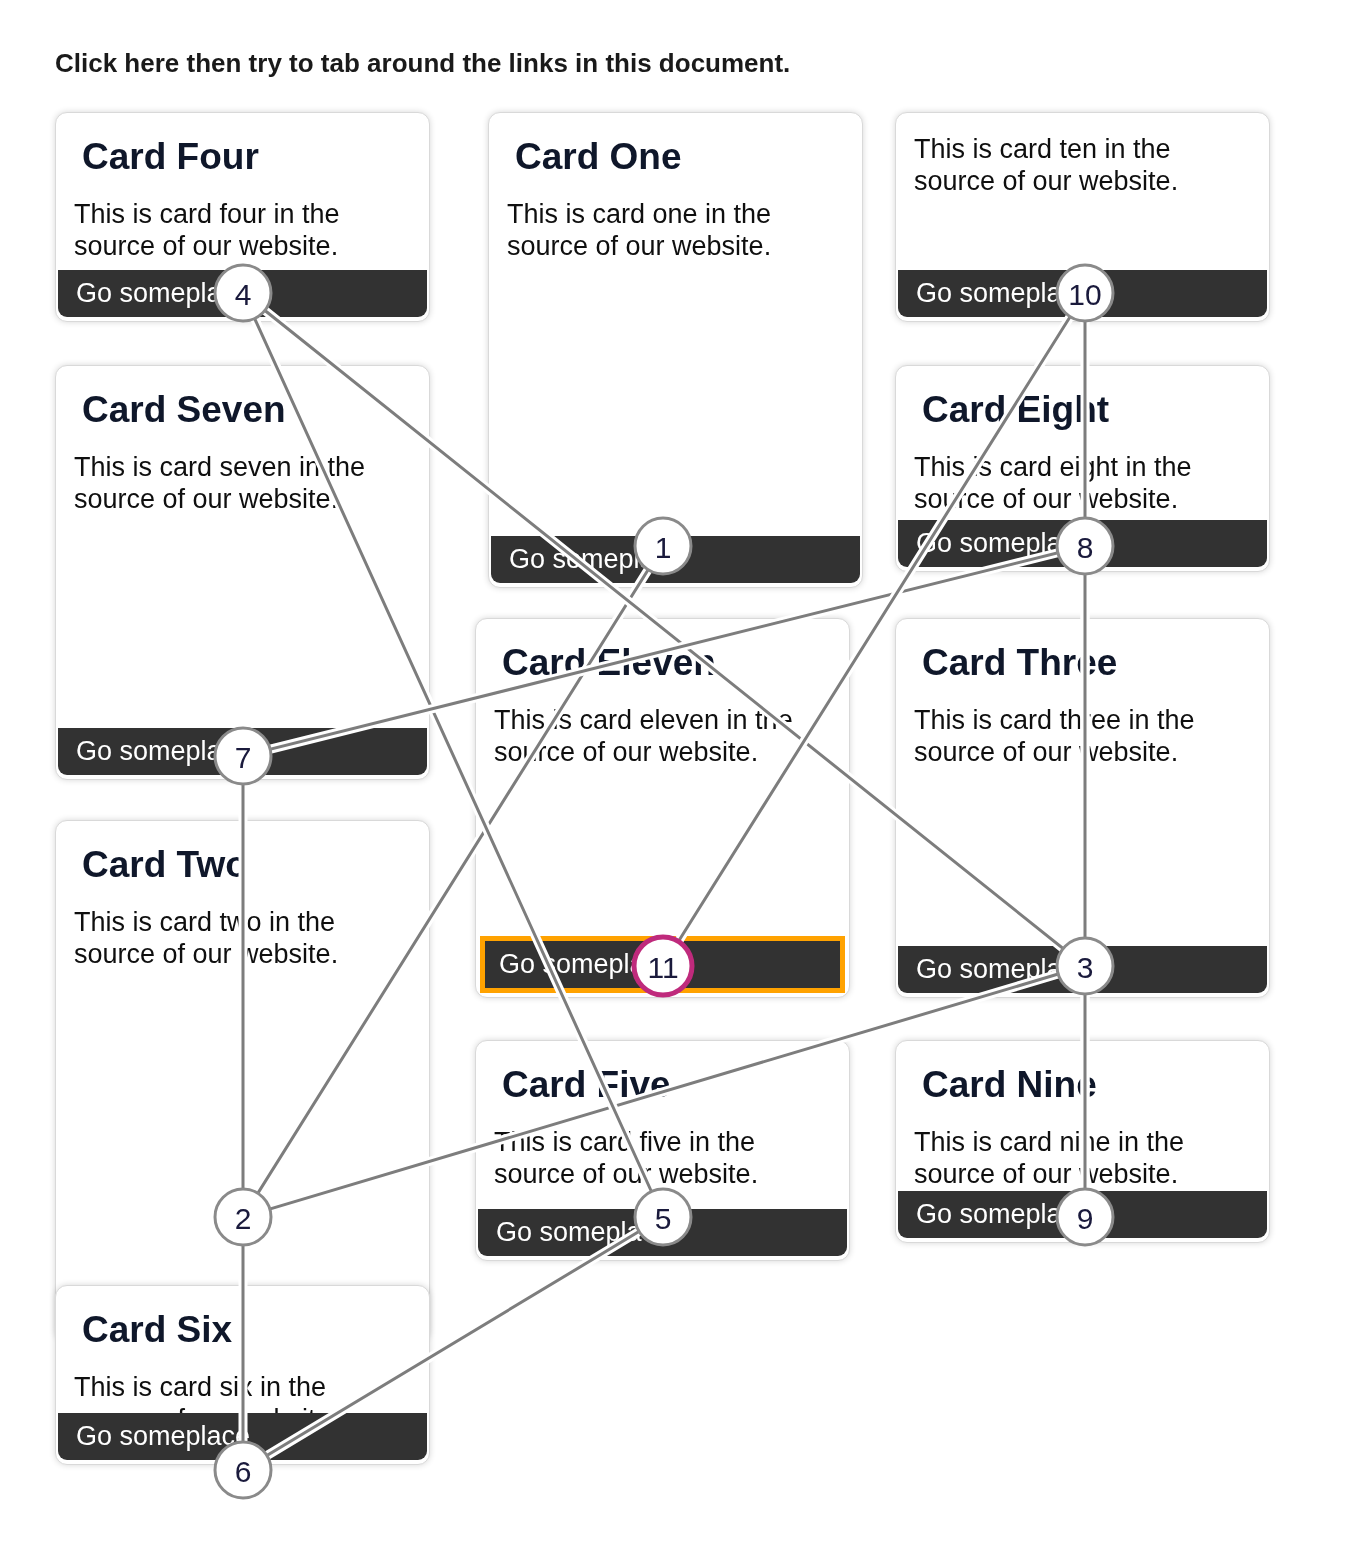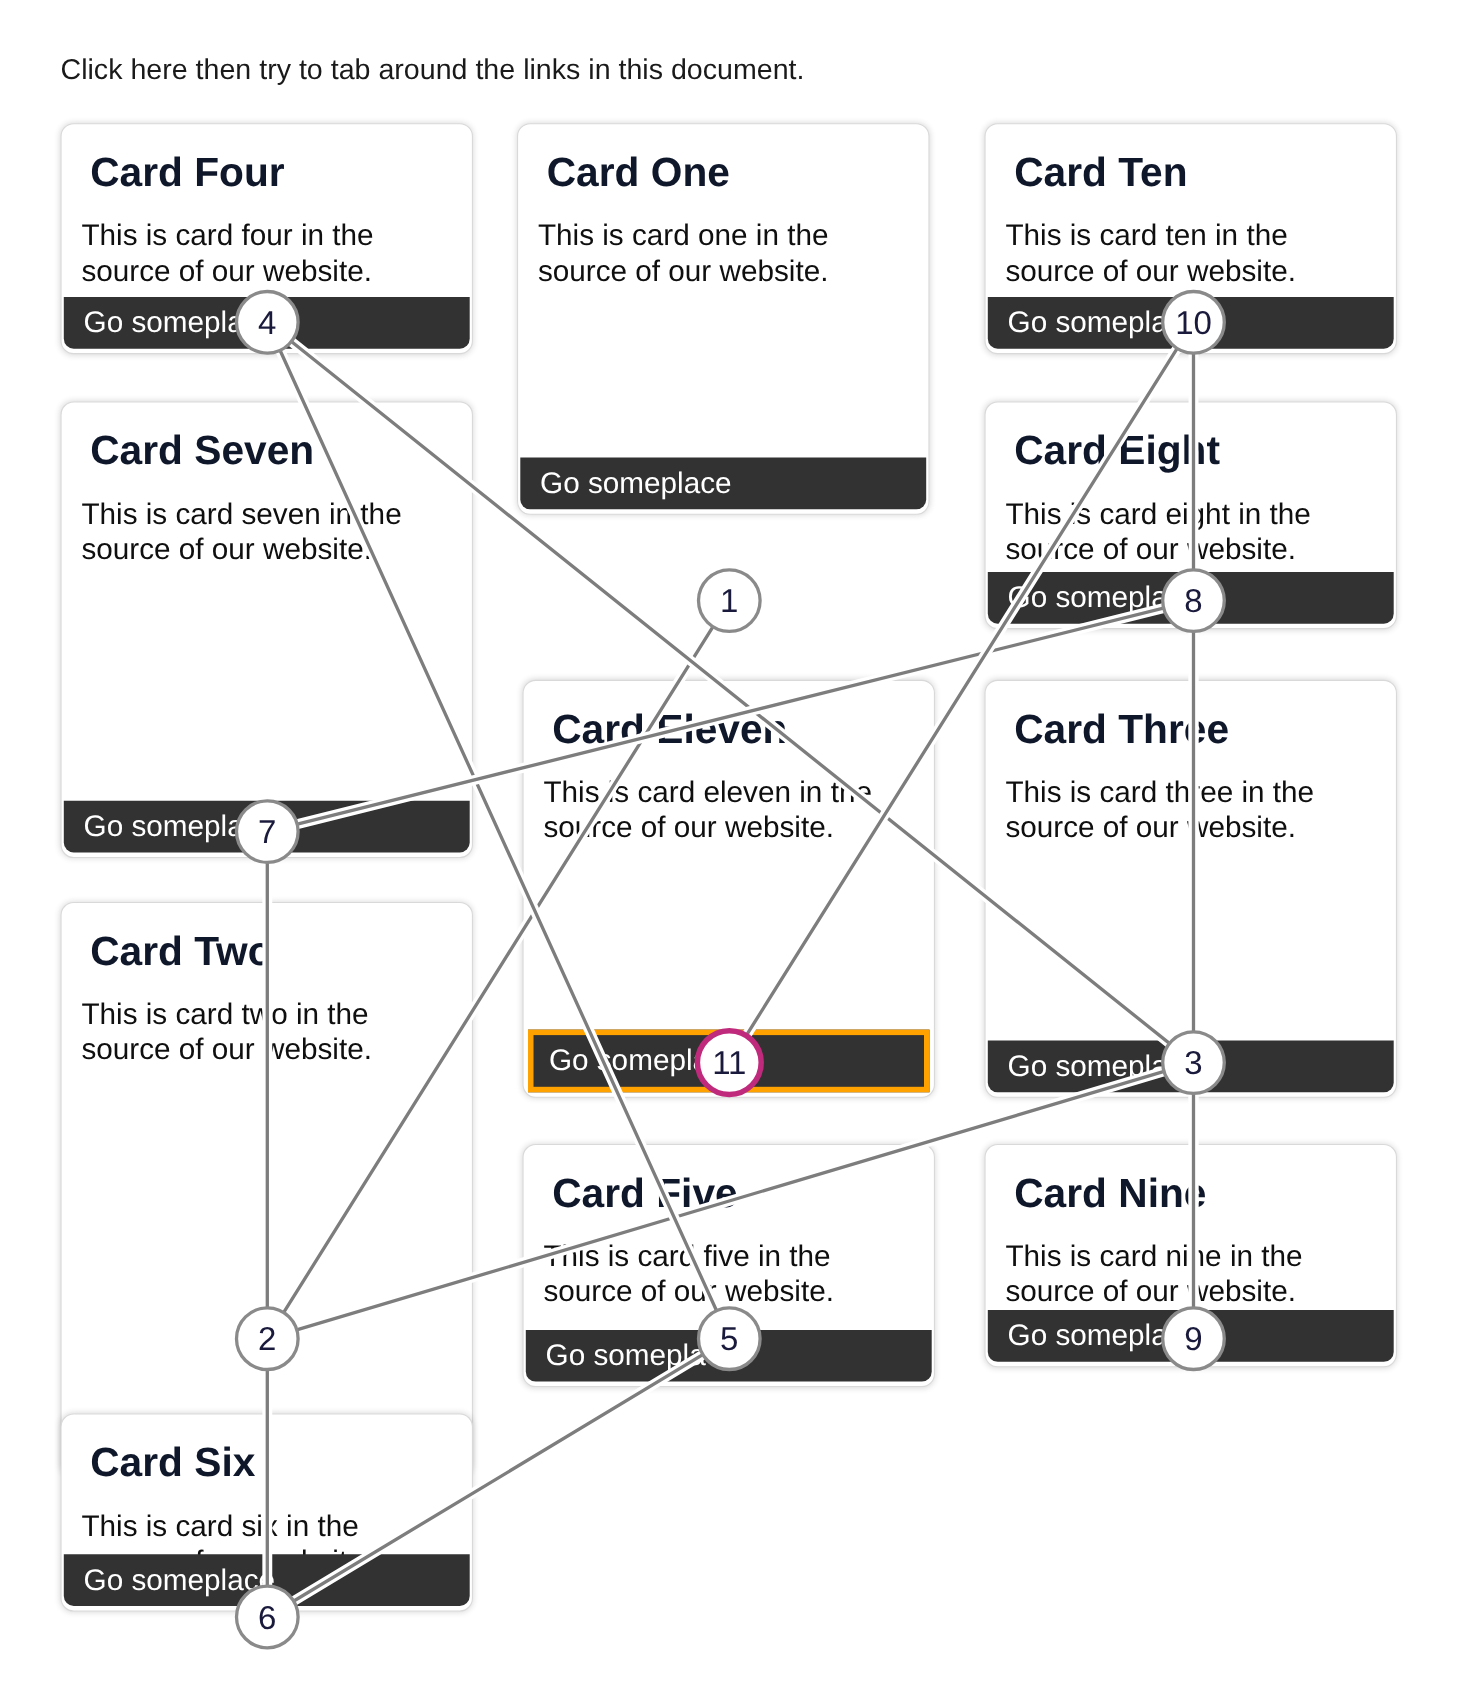--- a/index.html
+++ b/index.html
@@ -7,21 +7,21 @@
     --circle-gray:#8a8a8a;
     --focus-orange:#ffa200;
     --ring-magenta:#bf2a7c;
     --btn-dark:#323232;
   }
   html,body{margin:0;padding:0;background:#ffffff;}
   body{font-family:"Liberation Sans",sans-serif;color:#111;}
   .board{position:relative;width:1347px;height:1548px;background:#fff;overflow:hidden;}
   .instruction{
     position:absolute;left:55px;top:48px;margin:0;
-    font-size:26px;color:#1a1a1a;
+    font-size:26px;color:#1a1a1a;font-weight:bold;
   }
   .card{
     position:absolute;width:375px;background:#fff;
     border:1px solid #d9d9d9;border-radius:12px;
     box-shadow:0 0 6px rgba(0,0,0,.16);
     box-sizing:border-box;
   }
   .card-title{
     margin:24px 24px 0 26px;
     font-size:37px;font-weight:700;color:#0f172a;line-height:1.1;
@@ -72,40 +72,39 @@
     <p class="card-text">This is card two in the source of our website.</p>
     <a class="btn">Go someplace</a>
   </div>
 
   <div class="card" style="left:55px;top:1285px;height:180px">
     <h2 class="card-title">Card Six</h2>
     <p class="card-text">This is card six in the source of our website.</p>
     <a class="btn">Go someplace</a>
   </div>
 
-  <div class="card" style="left:470px;top:112px;height:356px">
+  <div class="card" style="left:488px;top:112px;height:476px">
     <h2 class="card-title">Card One</h2>
     <p class="card-text">This is card one in the source of our website.</p>
     <a class="btn">Go someplace</a>
   </div>
 
   <div class="card" style="left:475px;top:618px;height:380px">
     <h2 class="card-title">Card Eleven</h2>
     <p class="card-text">This is card eleven in the source of our website.</p>
     <a class="btn focused">Go someplace</a>
   </div>
 
   <div class="card" style="left:475px;top:1040px;height:221px">
     <h2 class="card-title">Card Five</h2>
     <p class="card-text">This is card five in the source of our website.</p>
     <a class="btn">Go someplace</a>
   </div>
 
   <div class="card" style="left:895px;top:112px;height:210px">
-    <h2 class="card-title">Card Ten</h2>
     <p class="card-text">This is card ten in the source of our website.</p>
     <a class="btn">Go someplace</a>
   </div>
 
   <div class="card" style="left:895px;top:365px;height:207px">
     <h2 class="card-title">Card Eight</h2>
     <p class="card-text">This is card eight in the source of our website.</p>
     <a class="btn">Go someplace</a>
   </div>
 

